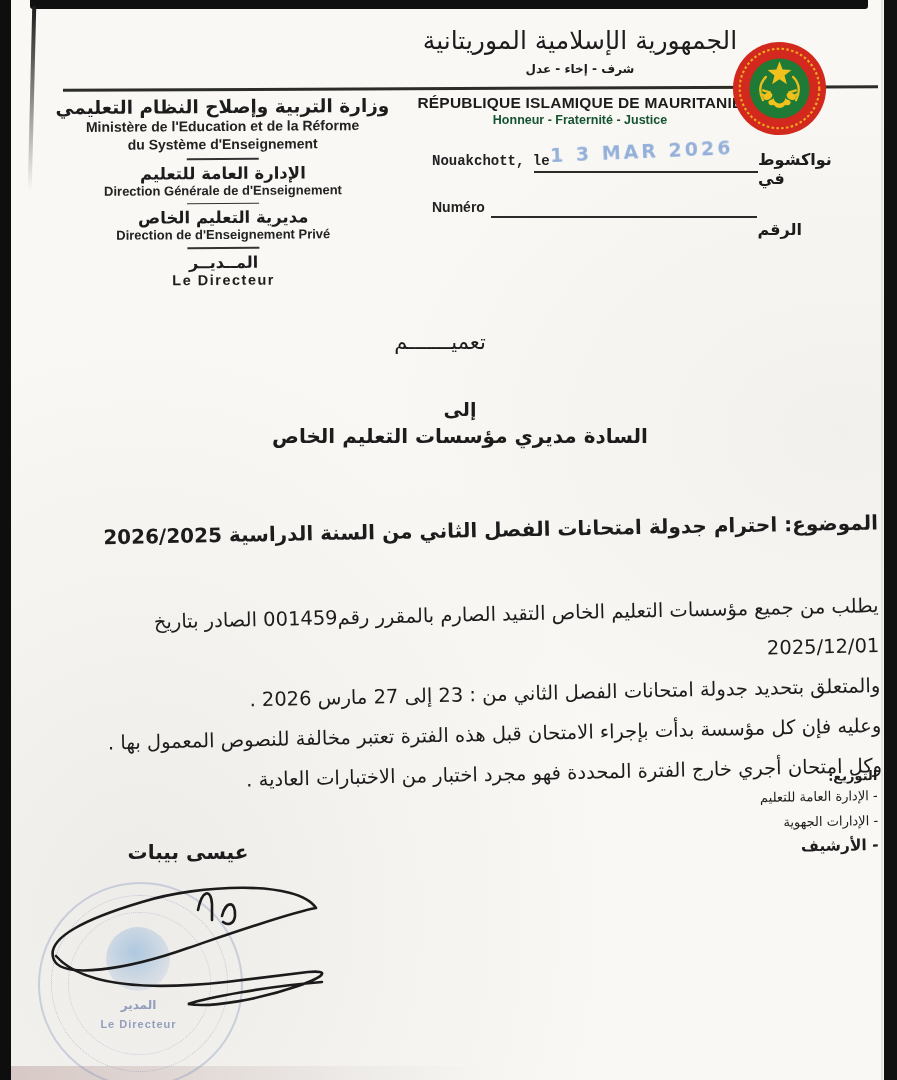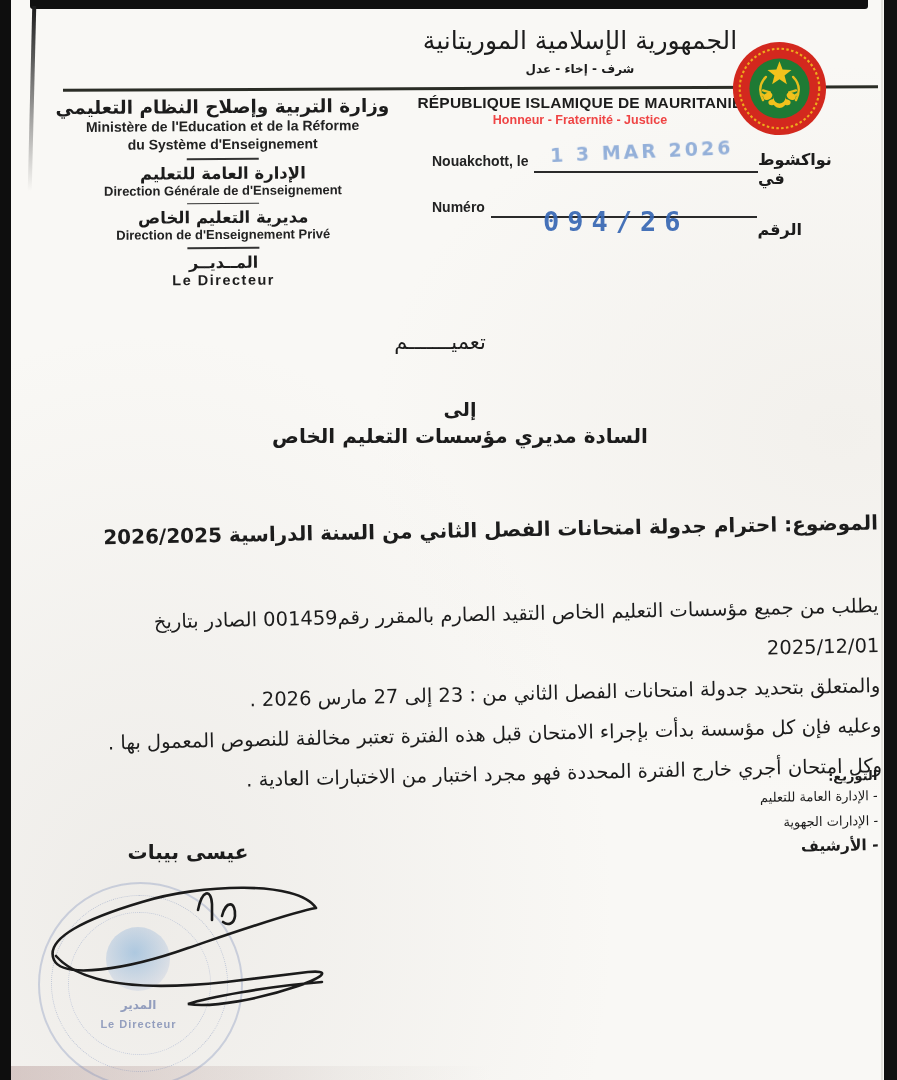--- a/index.html
+++ b/index.html
@@ -21,39 +21,39 @@
   .paper-shade{left:11px;top:0;width:873px;height:1080px;pointer-events:none;
                background:radial-gradient(ellipse at 15% 85%,rgba(205,200,195,.25),rgba(0,0,0,0) 45%),
                           radial-gradient(ellipse at 95% 40%,rgba(230,226,220,.35),rgba(0,0,0,0) 40%);}
 
   
   .ar-title{left:400px;top:26px;width:360px;font-size:25px;font-weight:normal;letter-spacing:-.5px;}
   .ar-motto{left:430px;top:62px;width:300px;font-size:12px;font-weight:bold;}
   .main-rule{left:63px;top:87px;width:815px;height:2.6px;background:#2b2d26;transform:rotate(-.25deg);z-index:1;}
   .fr-title{left:395px;top:94px;width:370px;font-size:15.5px;font-weight:bold;
             font-family:"Liberation Sans",sans-serif;letter-spacing:.2px;}
-  .fr-motto{left:420px;top:113px;width:320px;font-size:12.5px;font-weight:bold;color:#ef4444;
+  .fr-motto{left:420px;top:113px;width:320px;font-size:12.5px;font-weight:bold;color:#14532d;
             font-family:"Liberation Sans",sans-serif;}
   .emblem{left:731px;top:40px;width:97px;height:97px;z-index:2;}
 
   
   .ministry{left:48px;top:96px;width:350px;z-index:2;transform:rotate(-.4deg);}
   .ministry > div{margin:0 auto;}
   .m-ar1{font-size:18.5px;font-weight:bold;margin-bottom:2px;}
   .m-fr{font-size:14px;font-weight:bold;font-family:"Liberation Sans",sans-serif;line-height:18px;color:#222;}
   .sep{width:72px;height:1.6px;background:#333;margin:5px auto 4px auto !important;}
   .m-ar2{font-size:16.5px;font-weight:bold;margin-top:1px;}
   .m-fr2{font-size:13px;font-weight:bold;font-family:"Liberation Sans",sans-serif;color:#222;}
   .m-dir-ar{font-size:16px;font-weight:bold;letter-spacing:1px;}
   .m-dir-fr{font-size:14.5px;font-weight:bold;font-family:"Liberation Sans",sans-serif;letter-spacing:1.5px;}
 
   
   .lbl-fr{font-size:14px;font-weight:bold;font-family:"Liberation Sans",sans-serif;color:#222;}
   .lbl-ar{font-size:16px;font-weight:bold;}
-  .nk-label{left:432px;top:153px;}
+  .nk-label{left:432px;top:153px;font-family:Liberation Mono, monospace;}
   .nk-line{left:534px;top:171px;width:224px;height:1.6px;background:#2a2a2a;}
   .nk-ar{left:758px;top:150px;width:76px;text-align:left;}
   .date-stamp{left:550px;top:140px;width:190px;font-size:19px;font-weight:bold;color:#6e95cf;
               letter-spacing:3px;transform:rotate(-2.5deg);opacity:.72;filter:blur(.3px);
               font-family:"DejaVu Sans",sans-serif;white-space:nowrap;}
   .num-label{left:432px;top:199px;}
   .num-line{left:491px;top:216px;width:266px;height:1.6px;background:#2a2a2a;}
   .num-ar{left:760px;top:196px;width:42px;text-align:right;margin-top:24px;}
   .num-stamp{left:543px;top:206px;font-size:27px;font-weight:bold;color:#3767b4;
              letter-spacing:8px;font-family:"DejaVu Sans Mono",monospace;opacity:.92;}
@@ -141,21 +141,20 @@
   </div>
 
   <div class="abs lbl-fr nk-label">Nouakchott, le</div>
   <div class="abs nk-line"></div>
   <div class="abs lbl-ar nk-ar rtl">نواكشوط في</div>
   <div class="abs date-stamp">1 3 MAR 2026</div>
 
   <div class="abs lbl-fr num-label">Numéro</div>
   <div class="abs num-line"></div>
   <div class="abs lbl-ar num-ar rtl">الرقم</div>
-  <div class="abs num-stamp">094/26</div>
 
   <div class="abs memo-title ctr rtl">تعميـــــــم</div>
   <div class="abs memo-to ctr rtl">إلى</div>
   <div class="abs memo-recipients ctr rtl">السادة مديري مؤسسات التعليم الخاص</div>
   <div class="abs memo-subject rtl">الموضوع: احترام جدولة امتحانات الفصل الثاني من السنة الدراسية 2026/2025</div>
   <div class="abs memo-body rtl">
     <div>يطلب من جميع مؤسسات التعليم الخاص التقيد الصارم بالمقرر رقم001459 الصادر بتاريخ 2025/12/01</div>
     <div>والمتعلق بتحديد جدولة امتحانات الفصل الثاني من : 23 إلى 27 مارس 2026 .</div>
     <div>وعليه فإن كل مؤسسة بدأت بإجراء الامتحان قبل هذه الفترة تعتبر مخالفة للنصوص المعمول بها .</div>
     <div>وكل امتحان أجري خارج الفترة المحددة فهو مجرد اختبار من الاختبارات العادية .</div>

